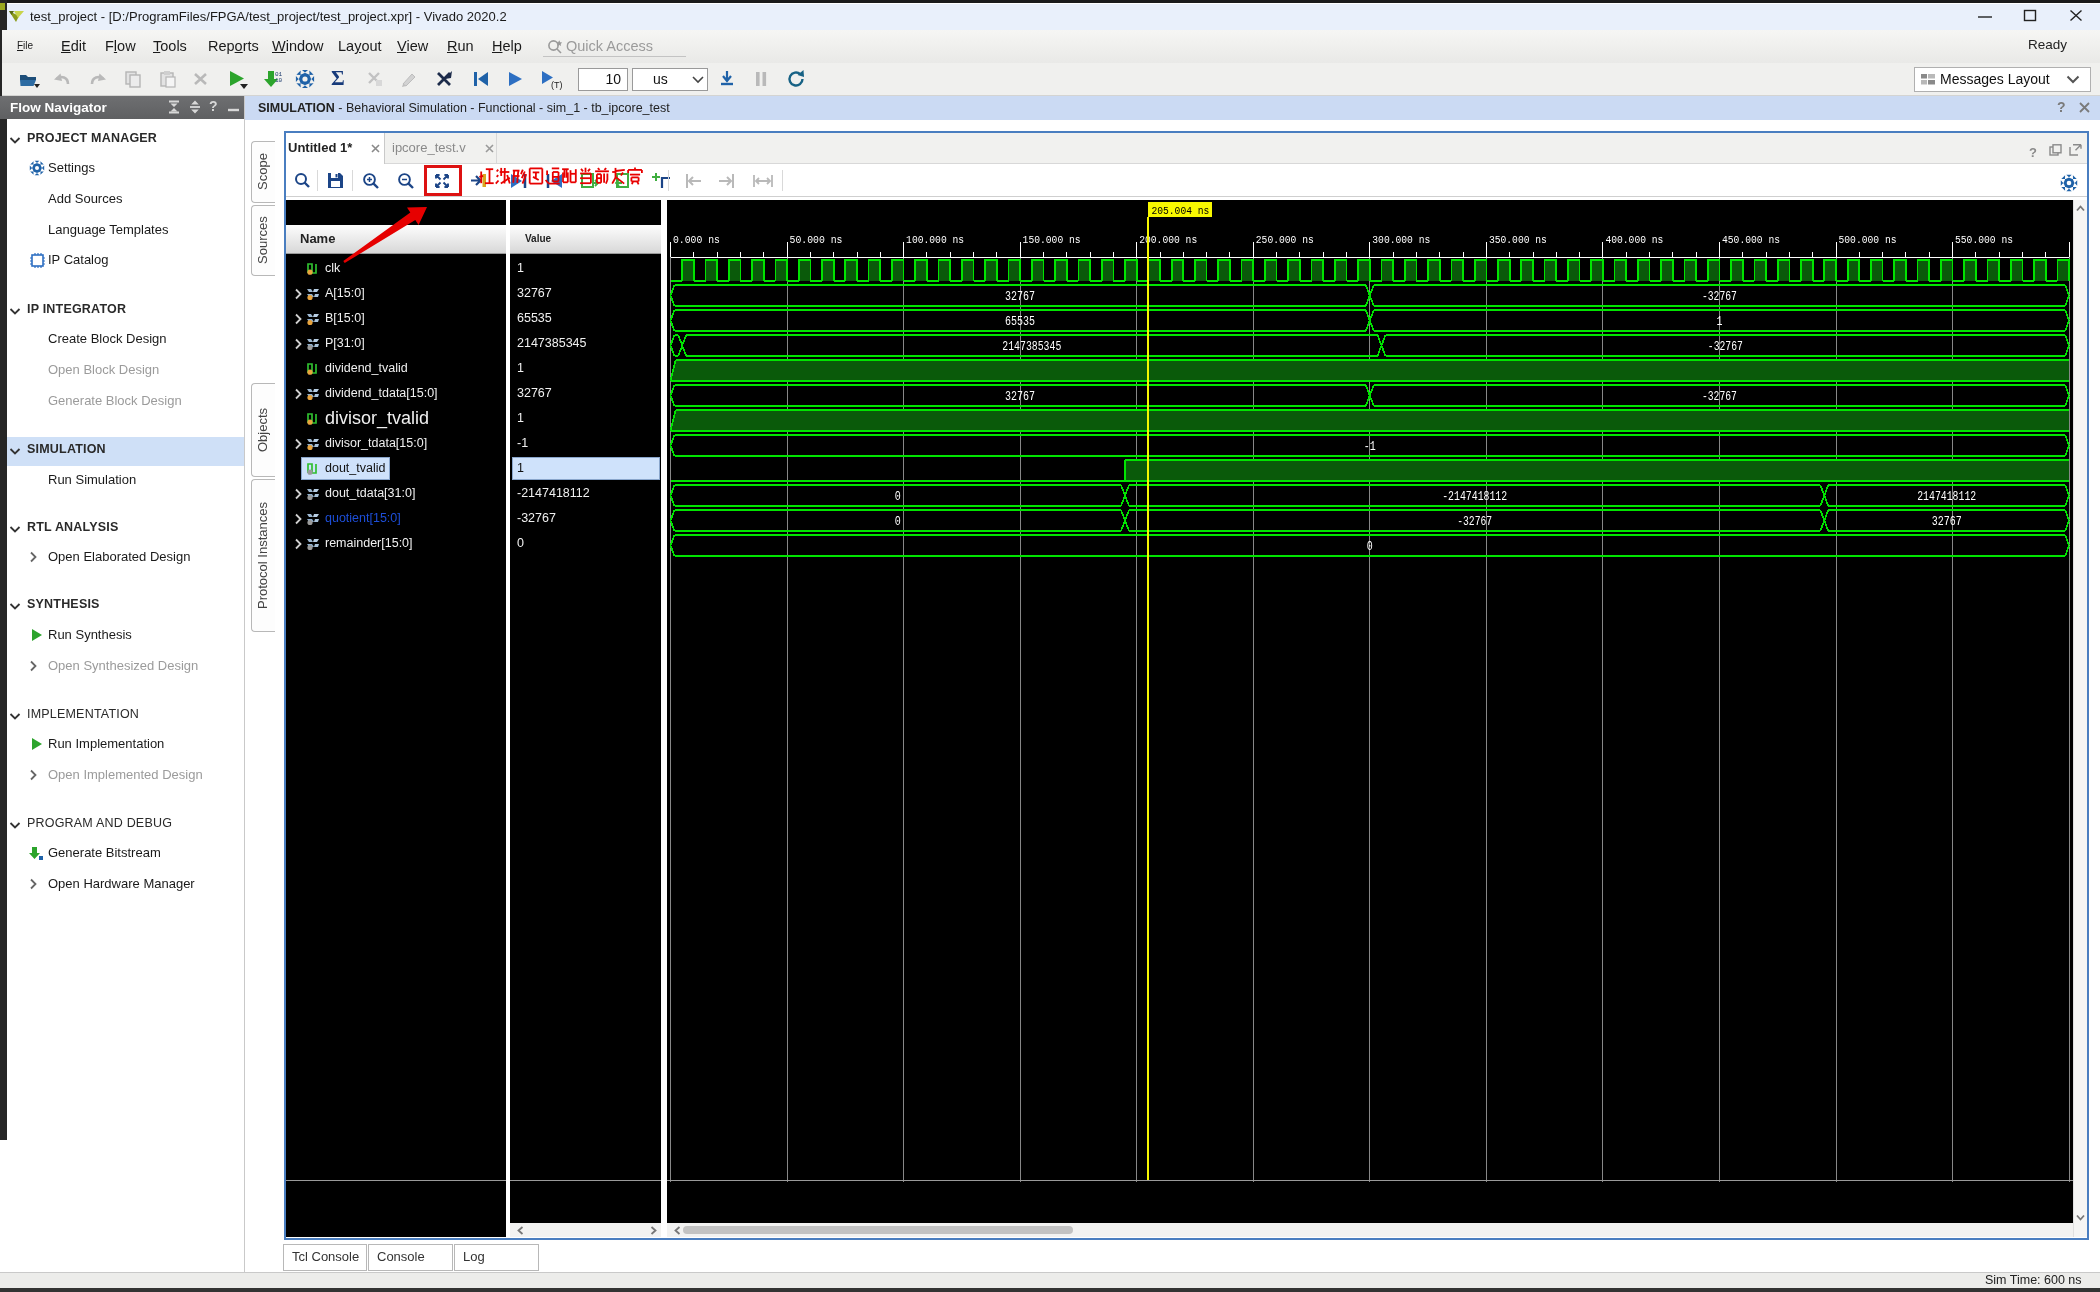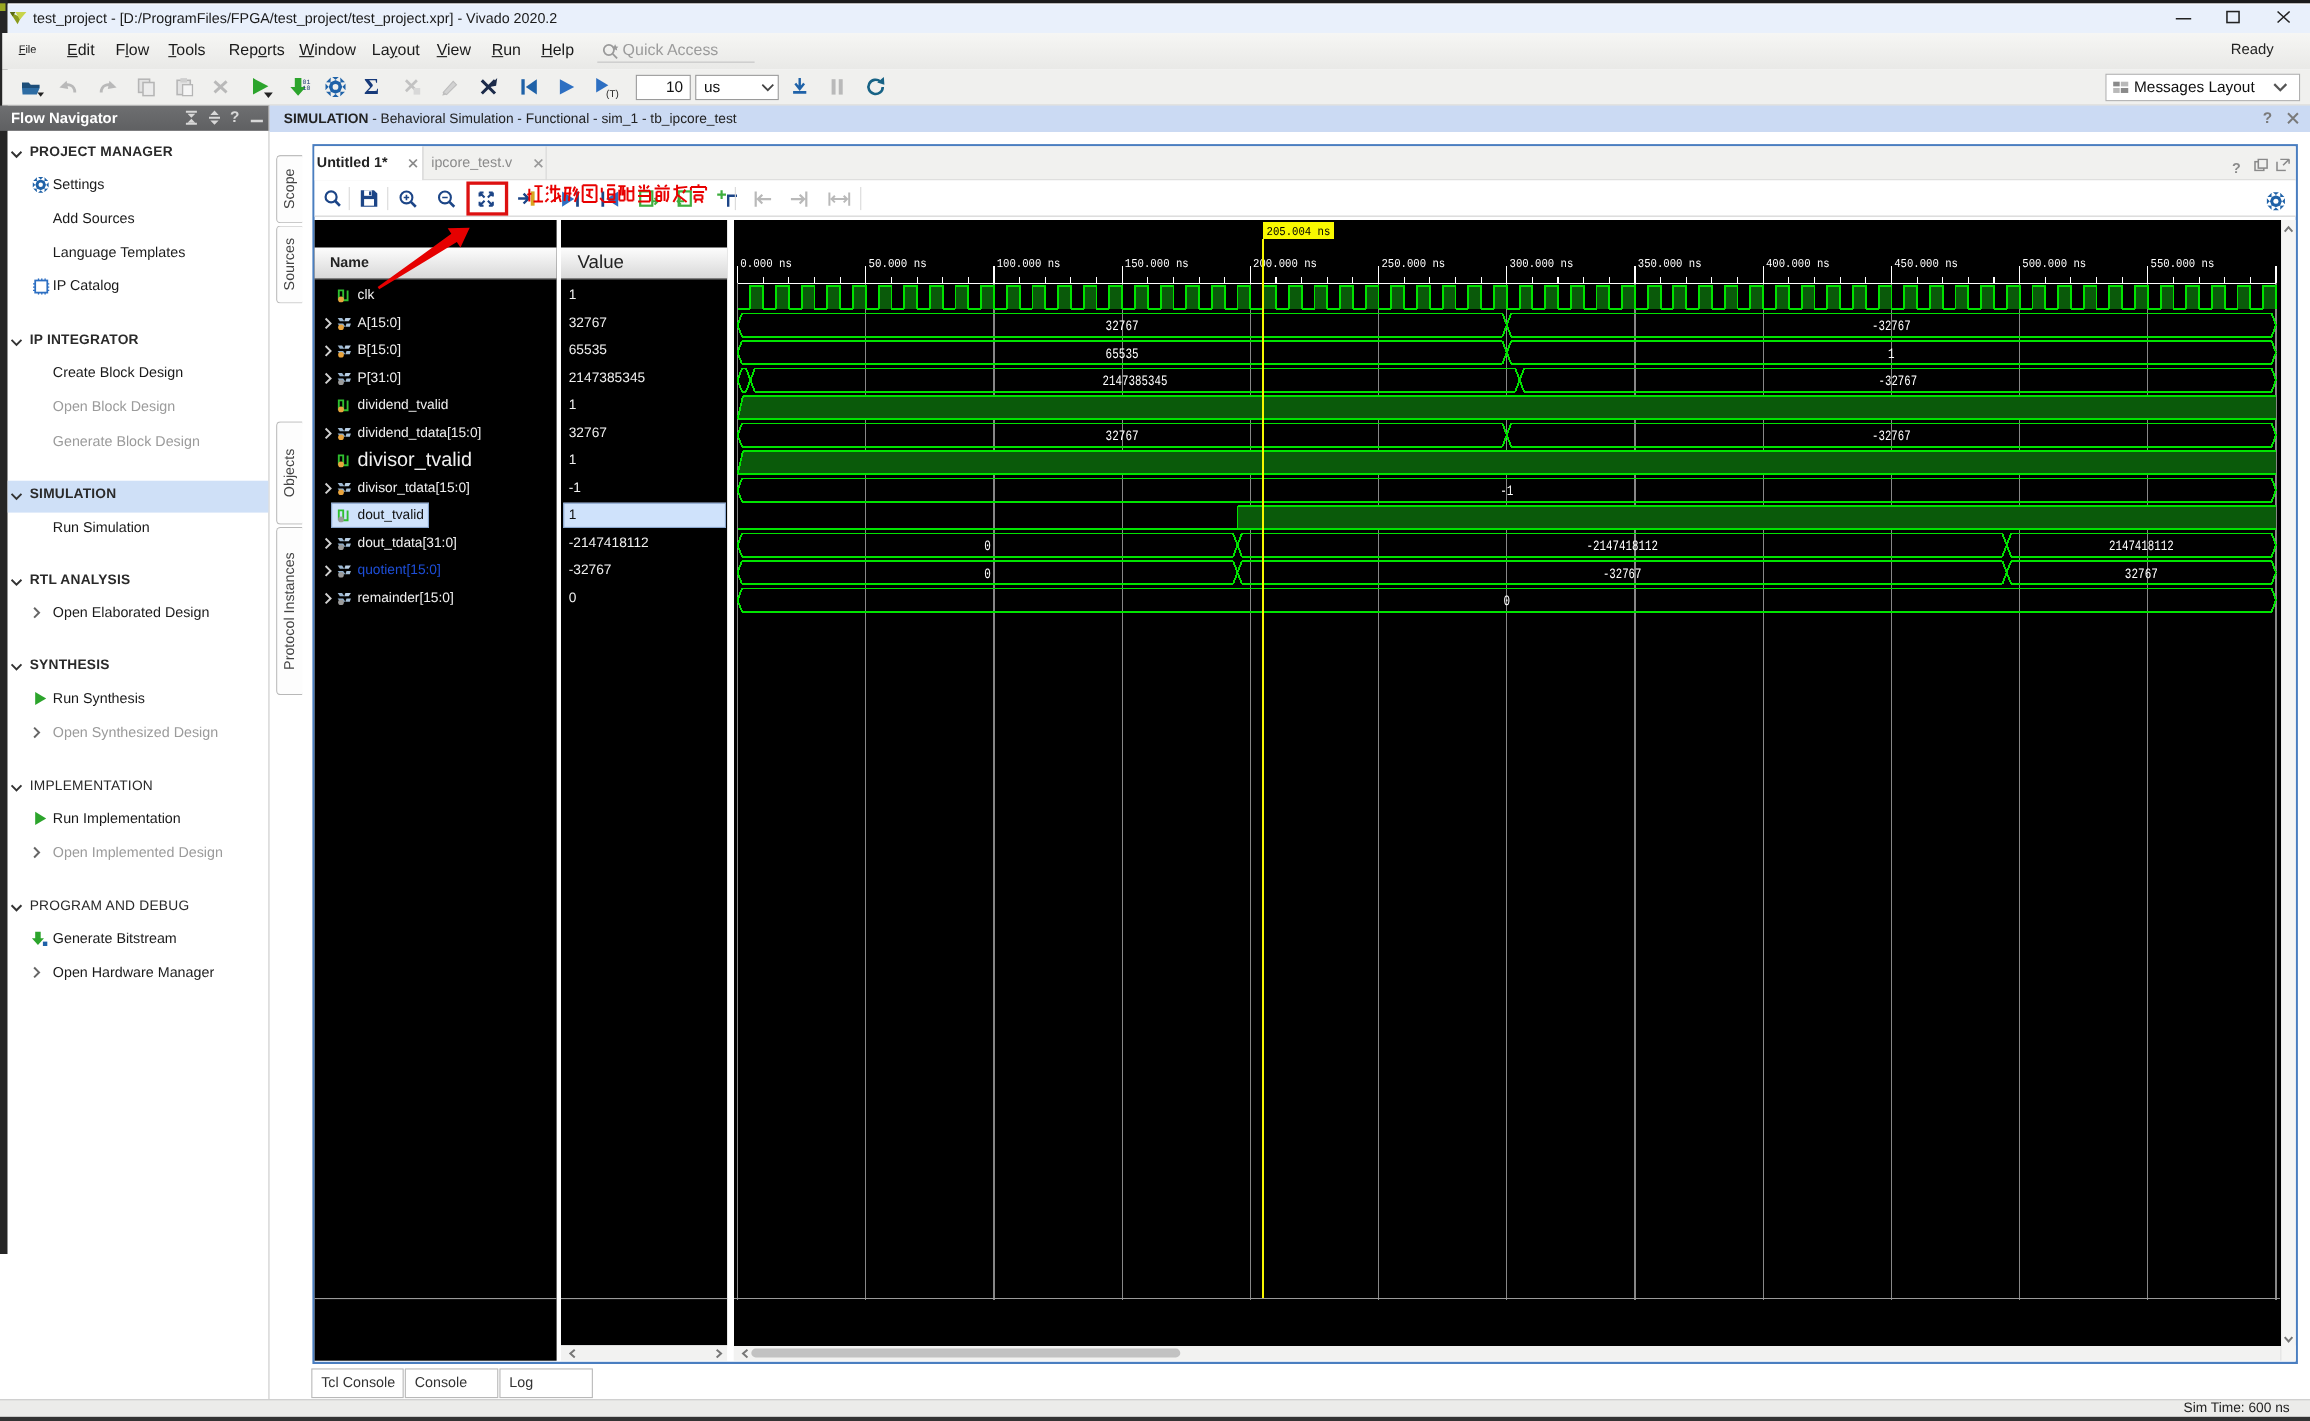--- a/index.html
+++ b/index.html
@@ -95,21 +95,21 @@
     <path d="M16 2 L6 9 L16 16 Z" fill="#1f62a8"></path>
   </svg>
 <svg style="position:absolute;left:506px;top:70px" width="18" height="18">
     <path d="M3 2 L16 9 L3 16 Z" fill="#2d6fc2"></path>
   </svg>
 <svg style="position:absolute;left:540px;top:70px" width="26" height="20">
     <path d="M2 1 L13 7.5 L2 14 Z" fill="#2d6fc2"></path>
     <text x="11" y="18" font-size="9" fill="#222" font-family="Liberation Sans">(T)</text>
   </svg>
 <div class="abs" style="left:578px;top:68px;width:50px;height:23px;background:#fff;border:1px solid #9a9a9a;font-size:14px;color:#111;text-align:right;line-height:21px;padding-right:6px">10</div>
-<div class="abs" style="left:632px;top:68px;width:76px;height:23px;background:#fff;border:1px solid #9a9a9a;font-size:14px;color:#111;line-height:21px;padding-left:7px">us</div>
+<div class="abs" style="left:632px;top:68px;width:76px;height:23px;background:#fff;border:1px solid #9a9a9a;font-size:14px;color:#111;line-height:21px;padding-left:20px">us</div>
 <svg style="position:absolute;left:692px;top:76px" width="12" height="8">
     <path d="M1 1 L6 6 L11 1" fill="none" stroke="#444" stroke-width="1.6"></path>
   </svg>
 <svg style="position:absolute;left:718px;top:70px" width="18" height="18">
     <path d="M9 1 v9 M5 6 l4 5 l4 -5" fill="none" stroke="#1f62a8" stroke-width="2.2"></path>
     <line x1="3" y1="14" x2="15" y2="14" stroke="#1f62a8" stroke-width="2.4"></line>
   </svg>
 <svg style="position:absolute;left:753px;top:70px" width="16" height="18">
     <rect x="3" y="2" width="3.6" height="14" fill="#b9b9b9"></rect>
     <rect x="9.5" y="2" width="3.6" height="14" fill="#b9b9b9"></rect>
@@ -316,21 +316,21 @@
 <div class="abs" style="left:782px;top:170px;width:1px;height:21px;background:#d9d9d9"></div>
 <svg style="position:absolute;left:2060px;top:174px" width="18" height="18">
     <path d="M6.3 0.8 L11.7 0.8 L8.8 3.5 L13.0 5.2 L12.9 1.3 L16.7 5.1 L12.8 5.0 L14.5 9.2 L17.2 6.3 L17.2 11.7 L14.5 8.8 L12.8 13.0 L16.7 12.9 L12.9 16.7 L13.0 12.8 L8.8 14.5 L11.7 17.2 L6.3 17.2 L9.2 14.5 L5.0 12.8 L5.1 16.7 L1.3 12.9 L5.2 13.0 L3.5 8.8 L0.8 11.7 L0.8 6.3 L3.5 9.2 L5.2 5.0 L1.3 5.1 L5.1 1.3 L5.0 5.2 L9.2 3.5 Z" fill="#1f62a8"></path>
     <circle cx="9" cy="9" r="2.3" fill="#fff"></circle>
   </svg>
 <div class="abs" style="left:286px;top:200px;width:220px;height:1037px;background:#000"></div>
 <div class="abs" style="left:286px;top:225px;width:220px;height:29px;background:linear-gradient(#fdfdfd,#d8d8d8);border-bottom:1px solid #9a9a9a"></div>
 <div class="abs" style="left:300px;top:225px;height:29px;line-height:28px;font-size:13px;font-weight:bold;color:#222">Name</div>
 <div class="abs" style="left:510px;top:200px;width:151px;height:1023px;background:#000"></div>
 <div class="abs" style="left:510px;top:225px;width:151px;height:29px;background:linear-gradient(#fdfdfd,#d8d8d8);border-bottom:1px solid #9a9a9a"></div>
-<div class="abs" style="left:525px;top:225px;height:14px;line-height:28px;font-size:17px;font-weight:normal;color:#222">Value</div>
+<div class="abs" style="left:525px;top:225px;height:14px;line-height:28px;font-size:10px;font-weight:bold;color:#222">Value</div>
 <svg style="position:absolute;left:306px;top:261px" width="15" height="15">
     <path d="M2 12 V3 h4 V12 h4 V3" fill="none" stroke="#2fbf2f" stroke-width="1.7"></path>
     <circle cx="4" cy="11.2" r="2.6" fill="#e8a33d"></circle>
   </svg>
 <div class="abs" style="left:325px;top:256px;height:25px;line-height:25px;font-size:12.5px;color:#f0f0f0">clk</div>
 <div class="abs" style="left:517px;top:256px;height:25px;line-height:25px;font-size:12.5px;color:#f0f0f0">1</div>
 <svg style="position:absolute;left:294px;top:288px" width="9" height="12">
     <path d="M2 1.5 L6.5 6 L2 10.5" fill="none" stroke="#d0d0d0" stroke-width="1.8"></path>
   </svg>
 <svg style="position:absolute;left:306px;top:286px" width="15" height="15">

